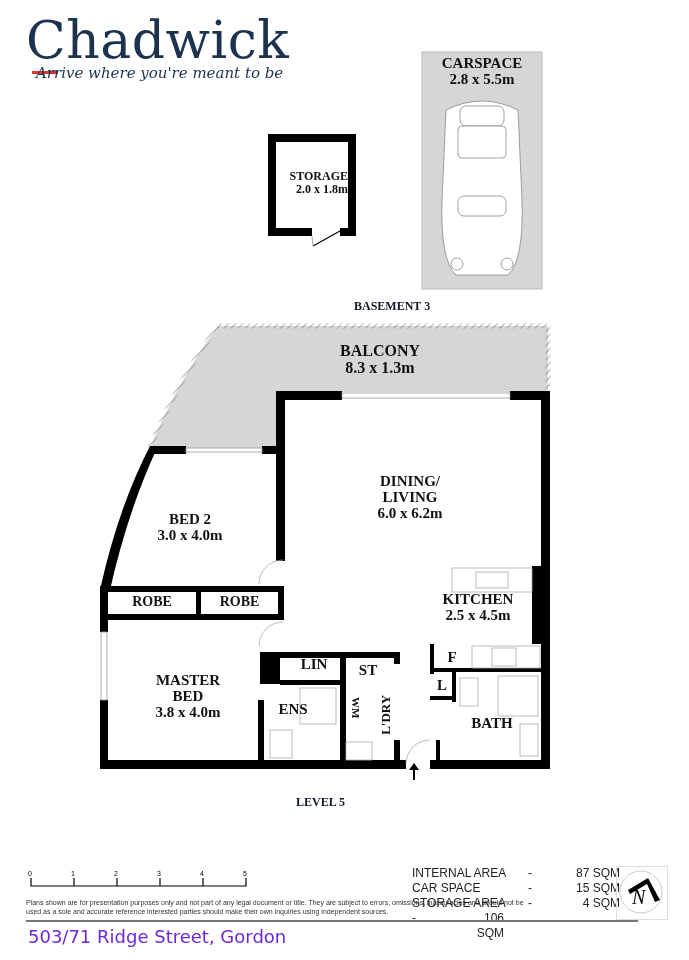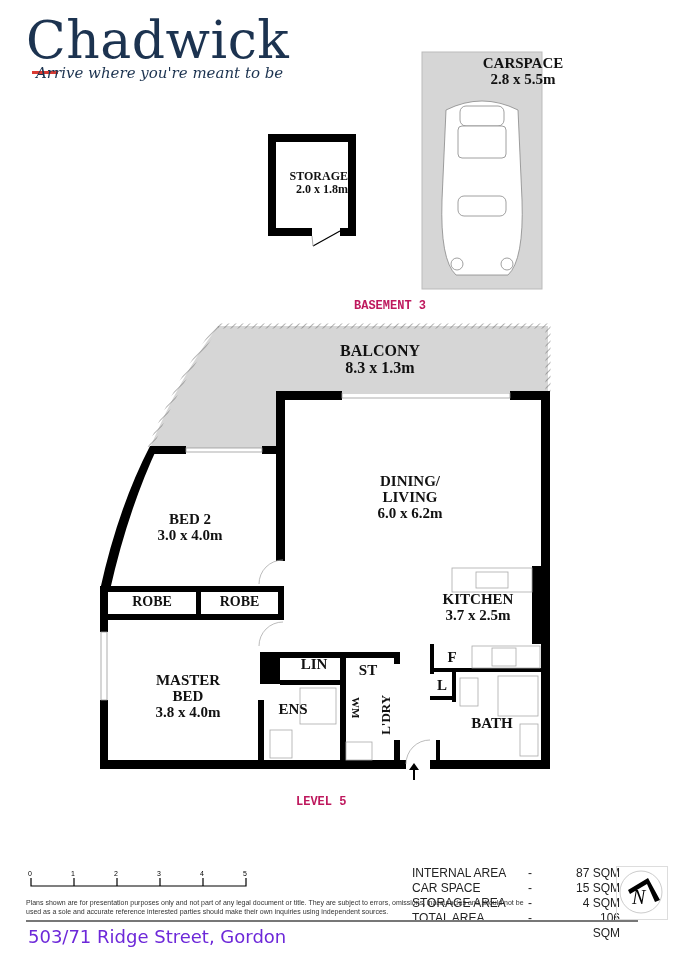--- a/index.html
+++ b/index.html
@@ -2,21 +2,21 @@
 <html><head>
 <meta charset="utf-8">
 <style>
   html,body{margin:0;padding:0;background:#fff;}
   body{width:689px;height:960px;position:relative;overflow:hidden;font-family:"Liberation Sans",sans-serif;}
   .abs{position:absolute;}
   .brand{left:26px;top:14px;font-family:"DejaVu Serif",serif;font-size:52px;color:#1c3350;letter-spacing:0.5px;line-height:1;}
   .brand-bar{left:32px;top:71px;width:26px;height:3px;background:#d93a32;}
   .tagline{left:36px;top:64px;font-family:"DejaVu Serif",serif;font-style:italic;font-size:15px;color:#1c3350;}
   .room-label{font-family:"Liberation Serif",serif;font-weight:bold;color:#111;text-align:center;line-height:1.05;}
-  .plan-label{font-family:Liberation Mono, monospace;font-weight:bold;font-size:12px;color:#be185d;}
+  .plan-label{font-family:Liberation Serif, serif;font-weight:bold;font-size:12px;color:#0f172a;}
   .areas{left:412px;top:866px;font-size:12px;color:#222;line-height:15px;}
   .areas .row{display:flex;}
   .areas .k{width:116px;}
   .areas .d{width:22px;}
   .areas .v{width:50px;text-align:right;margin-left:20px;}
   .disclaimer{left:26px;top:898px;width:510px;font-size:7px;color:#333;line-height:9px;}
   .footer-line{left:26px;top:920px;width:612px;height:2px;background:#777;}
   .address{left:28px;top:926px;font-family:"DejaVu Sans",sans-serif;font-size:18px;color:#6d28d9;}
   .north{left:616px;top:866px;width:50px;height:52px;border:1px solid #ddd;}
 </style>
@@ -139,21 +139,21 @@
   <span class="abs" style="left:86px">2</span>
   <span class="abs" style="left:129px">3</span>
   <span class="abs" style="left:172px">4</span>
   <span class="abs" style="left:215px">5</span>
 </div>
 
 <div class="abs room-label" style="left:276px;top:170px;width:72px;font-size:12px;text-align:right;">
   <div>STORAGE</div>
   <div>2.0 x 1.8m</div>
 </div>
-<div class="abs room-label" style="left:422px;top:56px;width:120px;font-size:15px;padding-left:41px;">
+<div class="abs room-label" style="left:422px;top:56px;width:120px;font-size:15px;">
   <div>CARSPACE</div>
   <div>2.8 x 5.5m</div>
 </div>
 <div class="abs plan-label" style="left:354px;top:299px;">BASEMENT 3</div>
 
 <div class="abs room-label" style="left:320px;top:343px;width:120px;font-size:16px;">
   <div>BALCONY</div>
   <div>8.3 x 1.3m</div>
 </div>
 <div class="abs room-label" style="left:350px;top:474px;width:120px;font-size:15px;">
@@ -167,21 +167,21 @@
 </div>
 <div class="abs room-label" style="left:108px;top:595px;width:88px;font-size:14px;">ROBE</div>
 <div class="abs room-label" style="left:201px;top:595px;width:77px;font-size:14px;">ROBE</div>
 <div class="abs room-label" style="left:128px;top:665px;width:120px;font-size:15px;margin-top:8px;">
   <div>MASTER</div>
   <div>BED</div>
   <div>3.8 x 4.0m</div>
 </div>
 <div class="abs room-label" style="left:418px;top:592px;width:120px;font-size:15px;">
   <div>KITCHEN</div>
-  <div>3.7 x 2.5m</div>
+  <div>2.5 x 4.5m</div>
 </div>
 <div class="abs room-label" style="left:292px;top:657px;width:44px;font-size:15px;">LIN</div>
 <div class="abs room-label" style="left:350px;top:663px;width:36px;font-size:15px;">ST</div>
 <div class="abs room-label" style="left:268px;top:702px;width:50px;font-size:15px;">ENS</div>
 <div class="abs room-label" style="left:340px;top:702px;width:30px;font-size:11px;transform:rotate(90deg);">WM</div>
 <div class="abs room-label" style="left:356px;top:708px;width:60px;font-size:13px;transform:rotate(-90deg);">L'DRY</div>
 <div class="abs room-label" style="left:442px;top:650px;width:20px;font-size:15px;">F</div>
 <div class="abs room-label" style="left:432px;top:678px;width:20px;font-size:15px;">L</div>
 <div class="abs room-label" style="left:462px;top:716px;width:60px;font-size:15px;">BATH</div>
 <div class="abs plan-label" style="left:296px;top:795px;">LEVEL 5</div>
@@ -196,21 +196,20 @@
       <span class="k">CAR SPACE</span>
       <span class="d">-</span>
       <span class="v">15 SQM</span>
     </div>
   <div class="row">
       <span class="k">STORAGE AREA</span>
       <span class="d">-</span>
       <span class="v">4 SQM</span>
     </div>
   <div class="row">
-      <span class="k">TOTAL AREA</span>
       <span class="d">-</span>
       <span class="v">106 SQM</span>
     </div>
 </div>
 
 <div class="abs north"></div>
 <div class="abs" style="left:632px;top:886px;font-family:'Liberation Serif',serif;font-style:italic;font-size:20px;">N</div>
 
 <div class="abs disclaimer">Plans shown are for presentation purposes only and not part of any legal document or title. They are subject to errors, omissions, inaccuracies and should not be used as a sole and accurate reference interested parties should make their own inquiries using independent sources.</div>
 <div class="abs footer-line"></div>

